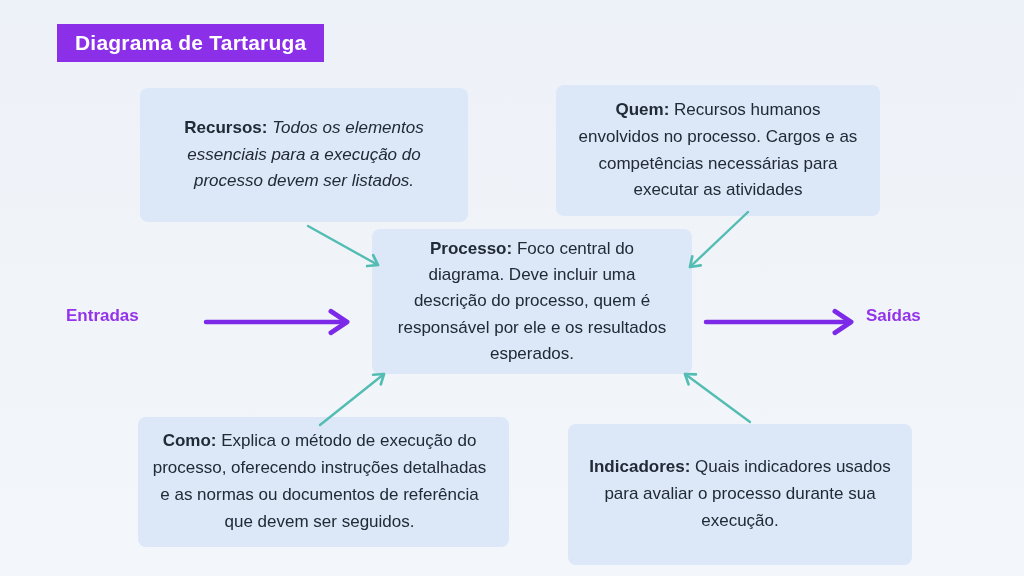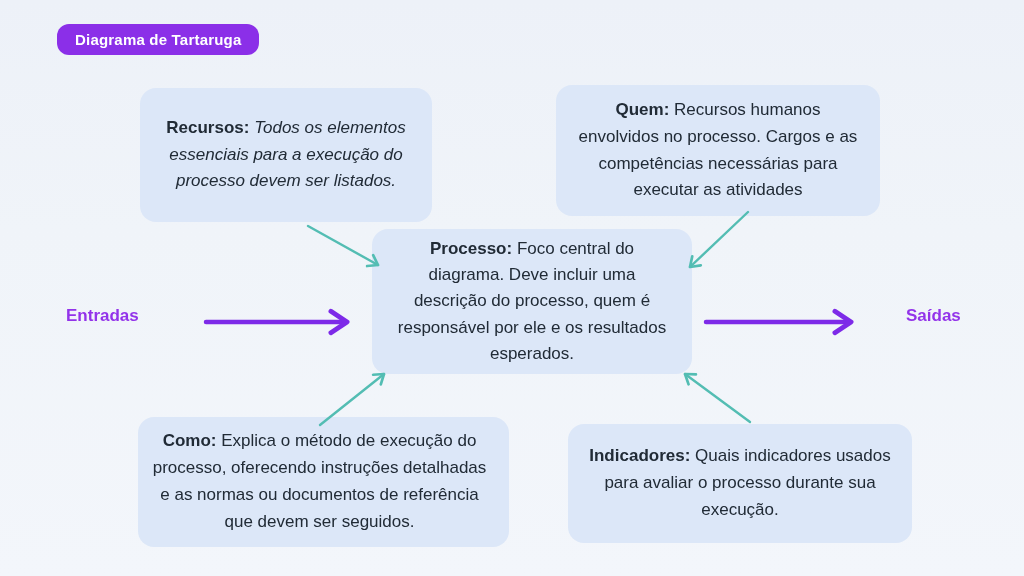--- a/index.html
+++ b/index.html
@@ -15,49 +15,49 @@
   html,body{width:1024px;height:576px;overflow:hidden;}
   body{
     position:relative;
     font-family:"Liberation Sans","DejaVu Sans",sans-serif;
     background:linear-gradient(180deg,#edf1f8 0%,var(--background) 40%,#f3f6fb 100%);
     color:var(--text);
   }
   .badge{
     position:absolute;left:57px;top:24px;
     background:var(--badge);color:#fff;
-    font-size:15px;font-weight:bold;
-    padding:7px 18px;border-radius:12px;
+    font-size:21px;font-weight:bold;
+    padding:7px 18px;border-radius:0;
     letter-spacing:.2px;
   }
   .node{
     position:absolute;
     background:var(--node-bg);
-    border-radius:16px;
+    border-radius:8px;
     display:flex;align-items:center;justify-content:center;
     text-align:center;
     padding:14px 18px;
     font-size:17px;line-height:1.58;
     color:var(--text);
   }
   .node .lead{font-weight:bold;}
   .node .lead::after{content:" ";}
   .node .body.italic{font-style:italic;}
-  #node-recursos   {left:140px;top:88px; width:292px;height:134px;}
+  #node-recursos   {left:140px;top:88px; width:328px;height:134px;}
   #node-quem       {left:556px;top:85px; width:324px;height:131px;}
   #node-processo   {left:372px;top:229px;width:320px;height:145px;line-height:1.55;}
   #node-como       {left:138px;top:417px;width:371px;height:130px;padding-left:10px;}
-  #node-indicadores{left:568px;top:424px;width:344px;height:119px;}
+  #node-indicadores{left:568px;top:424px;width:344px;height:141px;}
   .flow-label{
     position:absolute;
     font-size:17px;font-weight:bold;
     color:var(--flow-label);
   }
   #label-entradas{left:66px;top:306px;}
-  #label-saidas{left:866px;top:306px;margin-left:40px;}
+  #label-saidas{left:866px;top:306px;}
   #arrow-layer{position:absolute;left:0;top:0;width:1024px;height:576px;pointer-events:none;}
 </style>
 </head>
 <body>
 
 <div class="badge">Diagrama de Tartaruga</div>
 
 <div class="node" id="node-recursos">
   <p><span class="lead">Recursos:</span><span class="body italic">Todos os elementos essenciais para a execução do processo devem ser listados.</span></p>
 </div>

